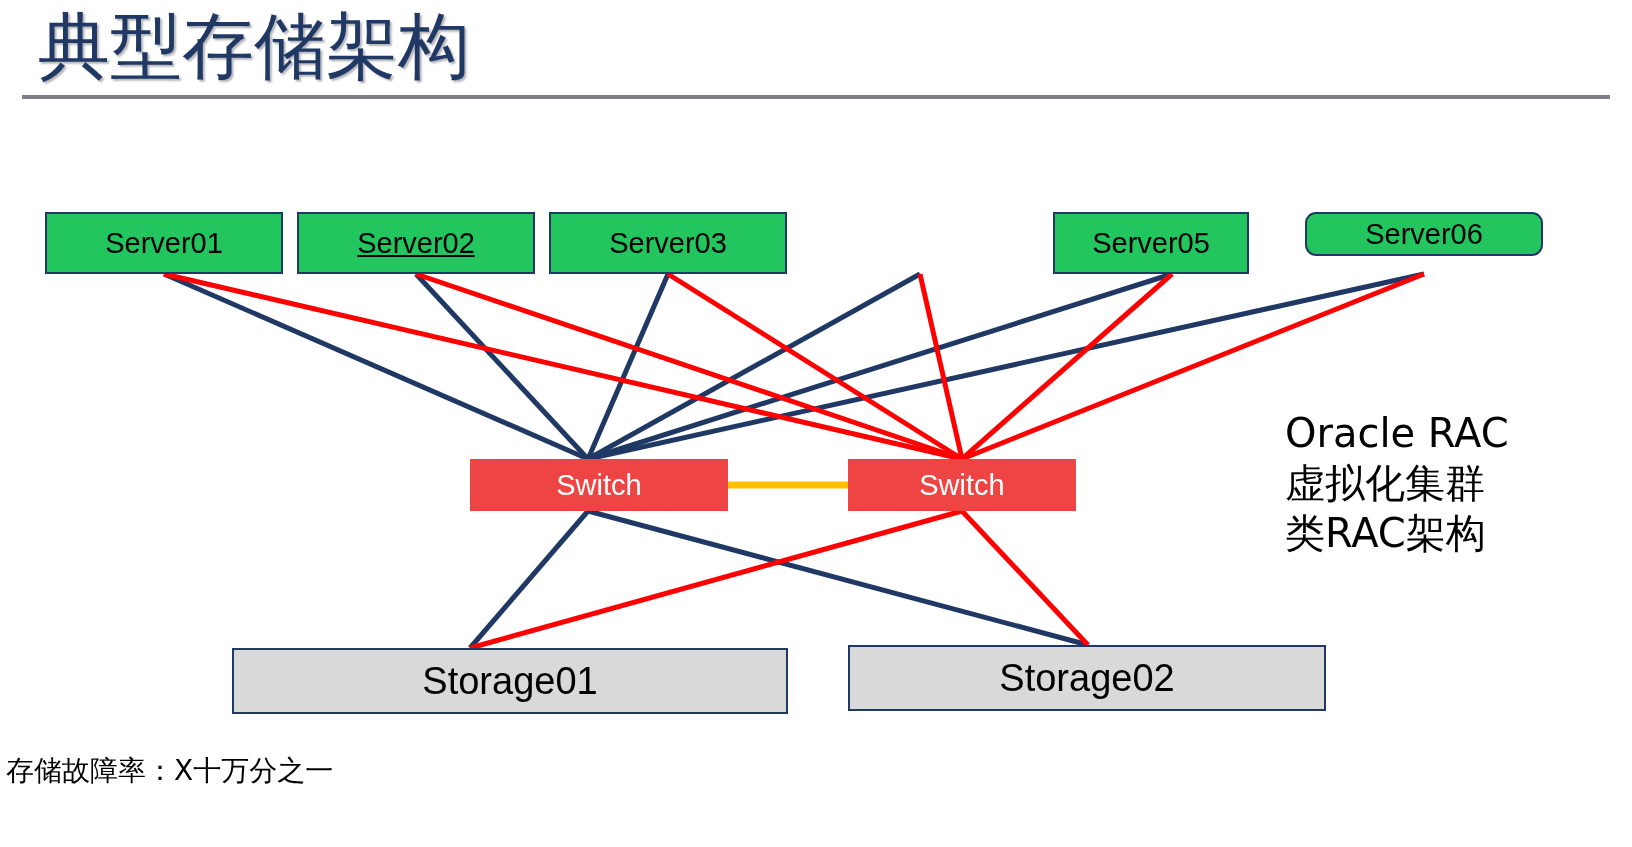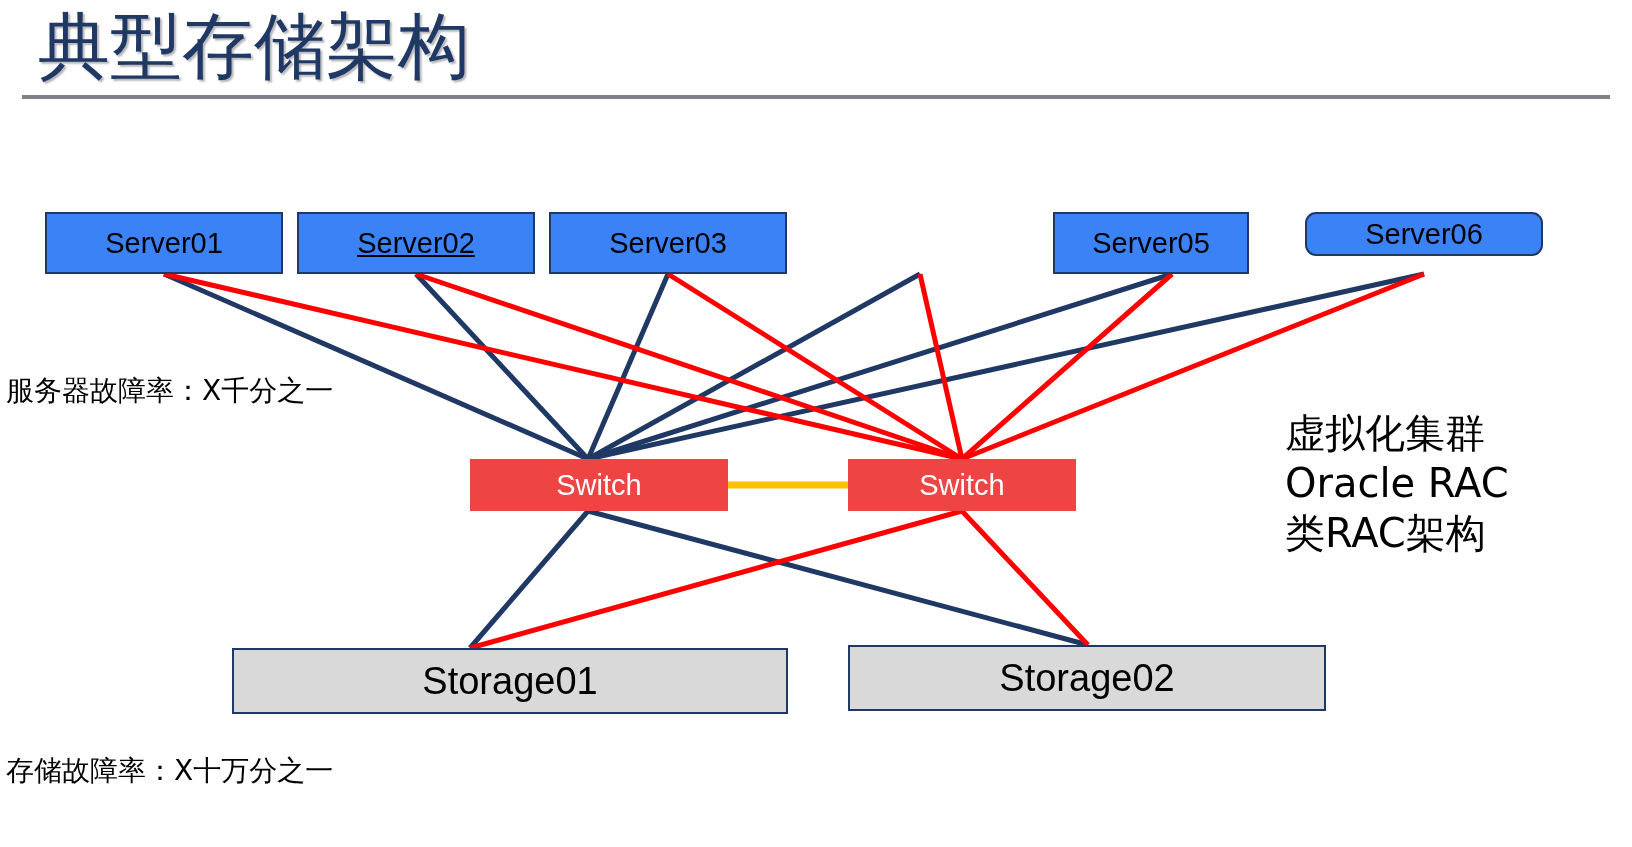--- a/index.html
+++ b/index.html
@@ -50,21 +50,21 @@
   
   .node {
     position: absolute;
     box-sizing: border-box;
     display: flex;
     align-items: center;
     justify-content: center;
     white-space: nowrap;
   }
   .server-box {
-    background: #3b82f6;
+    background: #22c55e;
     border: 2px solid #1F3864;
     font-size: 29px;
     color: #000000;
     height: 62px;
   }
   .storage-box {
     background: #D9D9D9;
     border: 2px solid #1F3864;
     font-size: 38px;
     color: #000000;
@@ -155,23 +155,22 @@
     <span>Switch</span>
   </div>
 
   <div class="node storage-box" style="left: 232px; top: 648px; width: 556px; height: 66px;">
     <span>Storage01</span>
   </div>
   <div class="node storage-box" style="left: 848px; top: 645px; width: 478px; height: 66px;">
     <span>Storage02</span>
   </div>
 
-  <div class="annotation" style="left:6px; top:372px;">服务器故障率：X千分之一</div>
 
   <div class="annotation" style="left:6px; top:752px;">存储故障率：X十万分之一</div>
 
   <div id="cluster-note">
+    <div>Oracle RAC</div>
     <div>虚拟化集群</div>
-    <div>Oracle RAC</div>
     <div>类RAC架构</div>
   </div>
 
 </div>
 
 </body></html>

